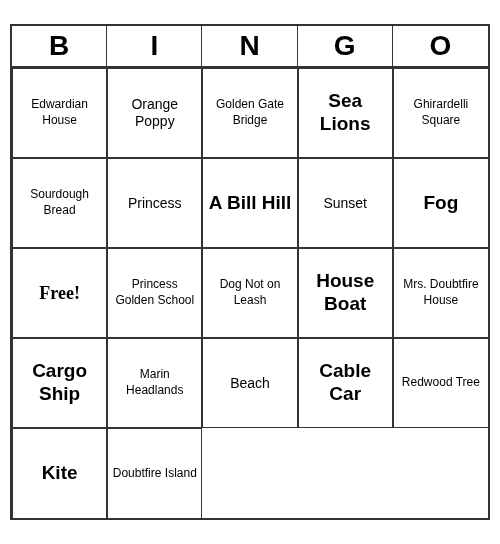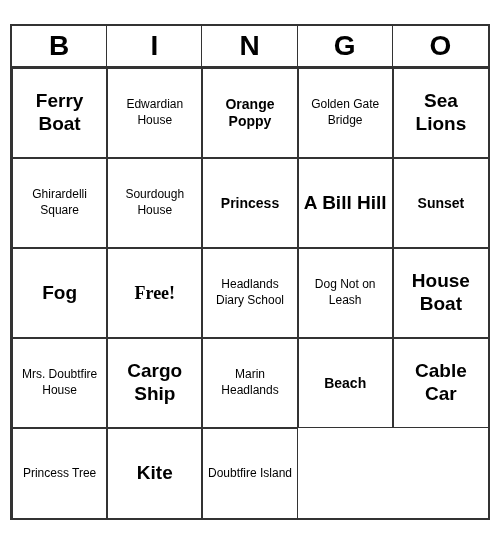--- a/index.html
+++ b/index.html
@@ -53,21 +53,21 @@
     .bingo-cell:nth-child(n+21) {
       border-bottom: none;
     }
     .cell-text-large {
       font-size: 19px;
       font-weight: bold;
       line-height: 1.2;
     }
     .cell-text-medium {
       font-size: 14px;
-      font-weight: bold;
+      font-weight: normal;
       line-height: 1.2;
     }
     .cell-text-small {
       font-size: 12px;
       line-height: 1.3;
     }
     .free-cell {
       font-size: 18px;
       font-weight: bold;
       font-family: Liberation Serif, serif;
@@ -78,58 +78,55 @@
 
 <div class="bingo-card">
   <div class="bingo-header">
   <div class="bingo-header-cell">B</div>
       <div class="bingo-header-cell">I</div>
       <div class="bingo-header-cell">N</div>
       <div class="bingo-header-cell">G</div>
       <div class="bingo-header-cell">O</div>
     </div>
   <div class="bingo-grid">
-  <div class="bingo-cell">
-        <span class="cell-text-large">Ferry Boat</span>
-      </div>
       <div class="bingo-cell">
         <span class="cell-text-small">Edwardian House</span>
       </div>
       <div class="bingo-cell">
         <span class="cell-text-medium">Orange Poppy</span>
       </div>
       <div class="bingo-cell">
         <span class="cell-text-small">Golden Gate Bridge</span>
       </div>
       <div class="bingo-cell">
         <span class="cell-text-large">Sea Lions</span>
       </div>
       <div class="bingo-cell">
         <span class="cell-text-small">Ghirardelli Square</span>
       </div>
       <div class="bingo-cell">
-        <span class="cell-text-small">Sourdough House</span>
+        <span class="cell-text-small">Sourdough Bread</span>
       </div>
       <div class="bingo-cell">
         <span class="cell-text-medium">Princess</span>
       </div>
       <div class="bingo-cell">
         <span class="cell-text-large">A Bill Hill</span>
       </div>
       <div class="bingo-cell">
         <span class="cell-text-medium">Sunset</span>
       </div>
       <div class="bingo-cell">
         <span class="cell-text-large">Fog</span>
       </div>
       <div class="bingo-cell">
         <span class="free-cell">Free!</span>
       </div>
       <div class="bingo-cell">
-        <span class="cell-text-small">Headlands Diary School</span>
+        <span class="cell-text-small">Princess Golden School</span>
       </div>
       <div class="bingo-cell">
         <span class="cell-text-small">Dog Not on Leash</span>
       </div>
       <div class="bingo-cell">
         <span class="cell-text-large">House Boat</span>
       </div>
       <div class="bingo-cell">
         <span class="cell-text-small">Mrs. Doubtfire House</span>
       </div>
@@ -139,21 +136,21 @@
       <div class="bingo-cell">
         <span class="cell-text-small">Marin Headlands</span>
       </div>
       <div class="bingo-cell">
         <span class="cell-text-medium">Beach</span>
       </div>
       <div class="bingo-cell">
         <span class="cell-text-large">Cable Car</span>
       </div>
       <div class="bingo-cell">
-        <span class="cell-text-small">Princess Tree</span>
+        <span class="cell-text-small">Redwood Tree</span>
       </div>
       <div class="bingo-cell">
         <span class="cell-text-large">Kite</span>
       </div>
       <div class="bingo-cell">
         <span class="cell-text-small">Doubtfire Island</span>
       </div>
     </div>
 </div>
 

